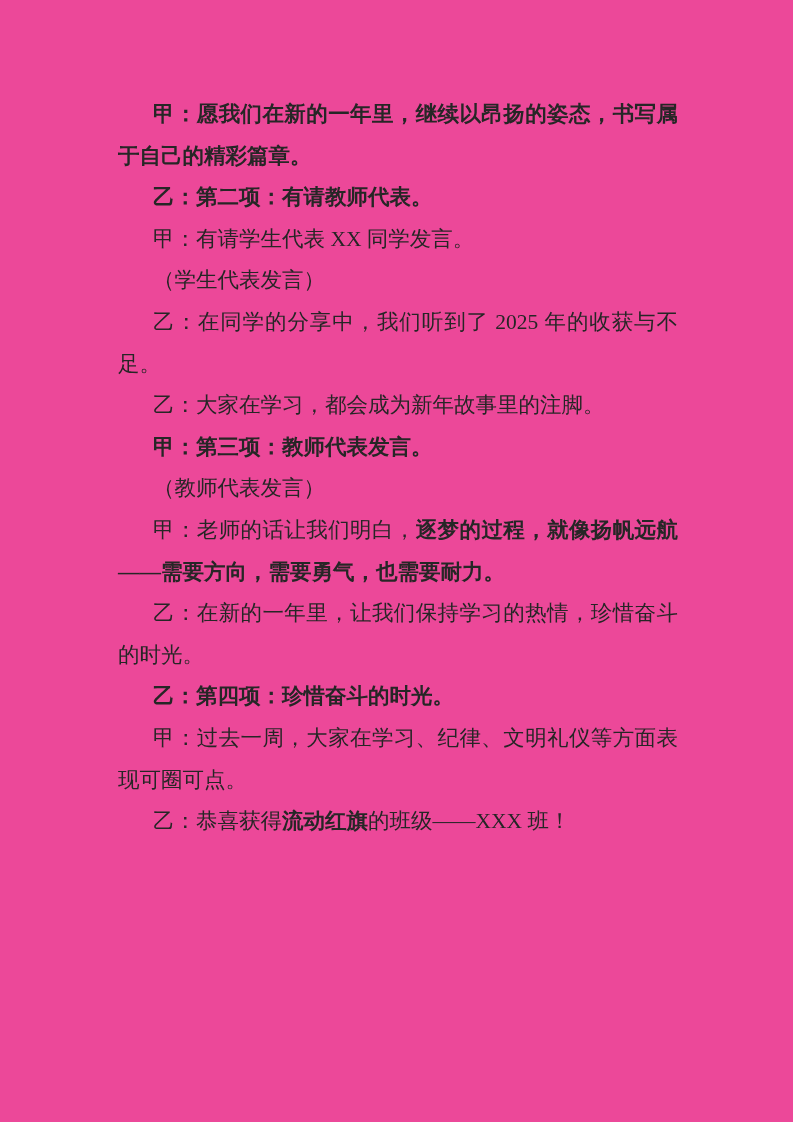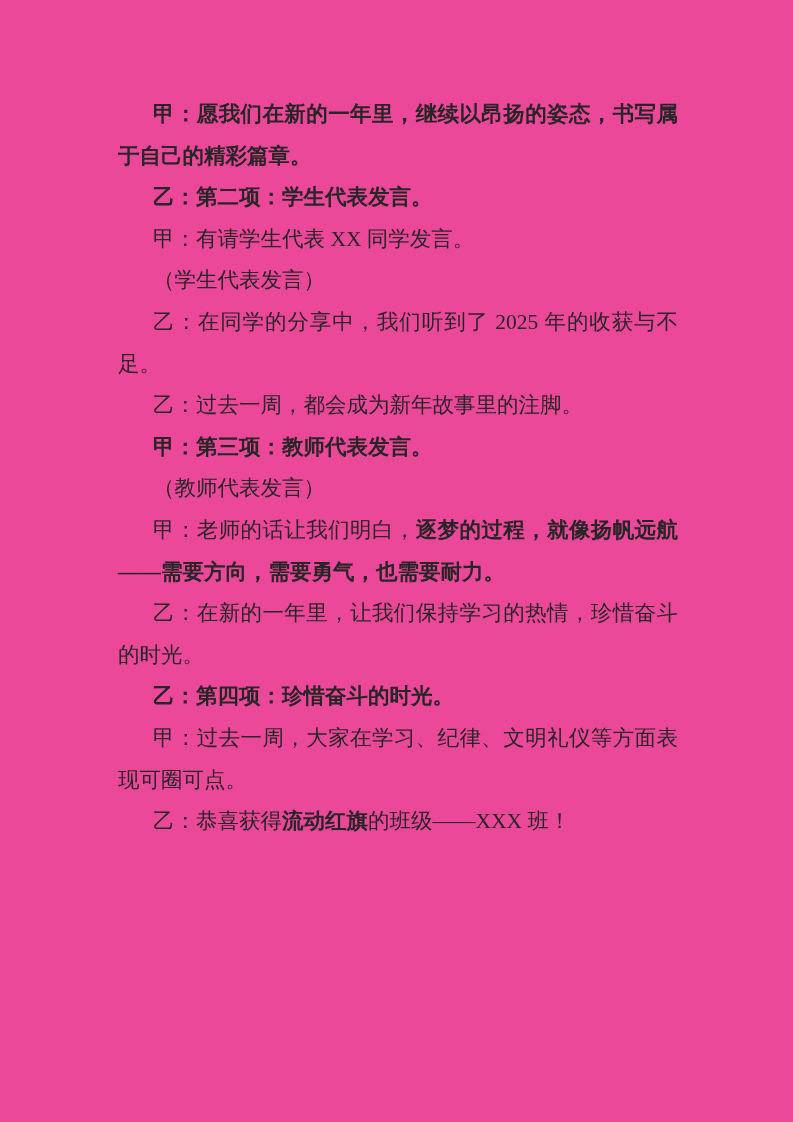--- a/index.html
+++ b/index.html
@@ -36,25 +36,25 @@
   .run-bold {
     font-weight: 700;
   }
 </style>
 </head>
 <body>
 
 <div class="page">
   <div class="doc-body" style="color: rgb(38, 38, 38);">
       <p class="para"><span class="run run-bold">甲：愿我们在新的一年里，继续以昂扬的姿态，书写属于自己的精彩篇章。</span></p>
-      <p class="para"><span class="run run-bold">乙：第二项：学生代表发言。</span></p>
+      <p class="para"><span class="run run-bold">乙：第二项：有请教师代表。</span></p>
       <p class="para"><span class="run">甲：有请学生代表 XX 同学发言。</span></p>
       <p class="para"><span class="run">（学生代表发言）</span></p>
       <p class="para"><span class="run">乙：在同学的分享中，我们听到了 2025 年的收获与不足。</span></p>
-      <p class="para"><span class="run">乙：过去一周，都会成为新年故事里的注脚。</span></p>
+      <p class="para"><span class="run">乙：大家在学习，都会成为新年故事里的注脚。</span></p>
       <p class="para"><span class="run run-bold">甲：第三项：教师代表发言。</span></p>
       <p class="para"><span class="run">（教师代表发言）</span></p>
       <p class="para"><span class="run">甲：老师的话让我们明白，</span><span class="run run-bold">逐梦的过程，就像扬帆远航——需要方向，需要勇气，也需要耐力。</span></p>
       <p class="para"><span class="run">乙：在新的一年里，让我们保持学习的热情，珍惜奋斗的时光。</span></p>
       <p class="para"><span class="run run-bold">乙：第四项：珍惜奋斗的时光。</span></p>
       <p class="para"><span class="run">甲：过去一周，大家在学习、纪律、文明礼仪等方面表现可圈可点。</span></p>
       <p class="para"><span class="run">乙：恭喜获得</span><span class="run run-bold">流动红旗</span><span class="run">的班级——XXX 班！</span></p>
     </div>
 </div>
 

